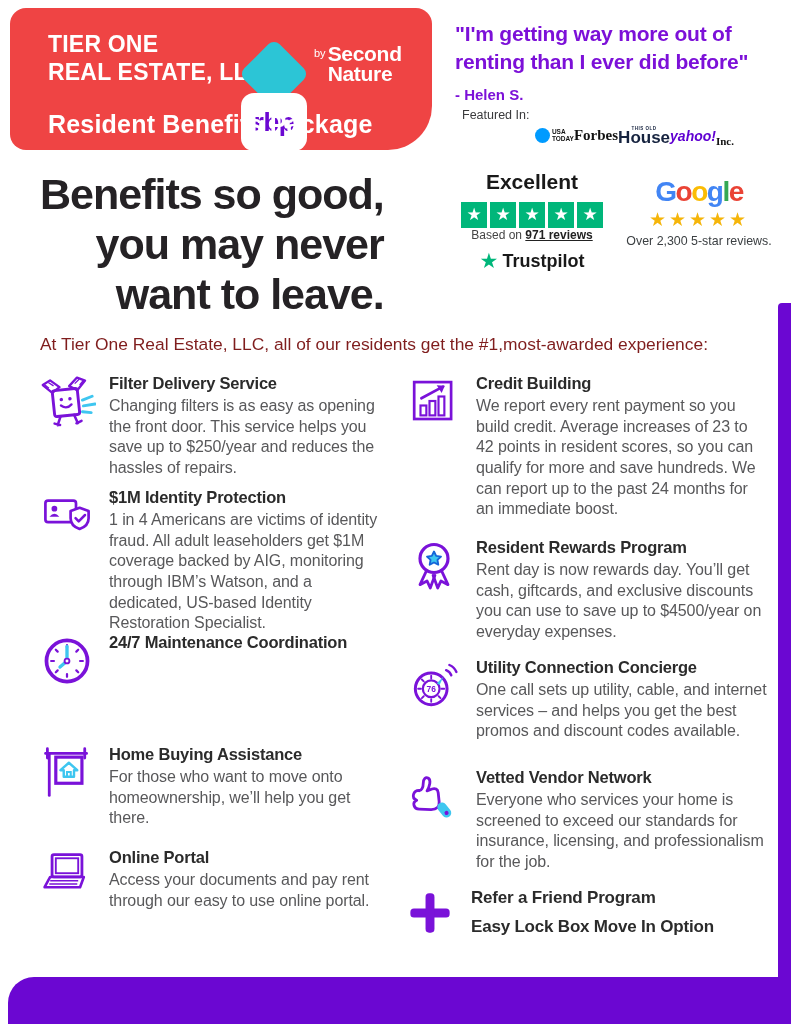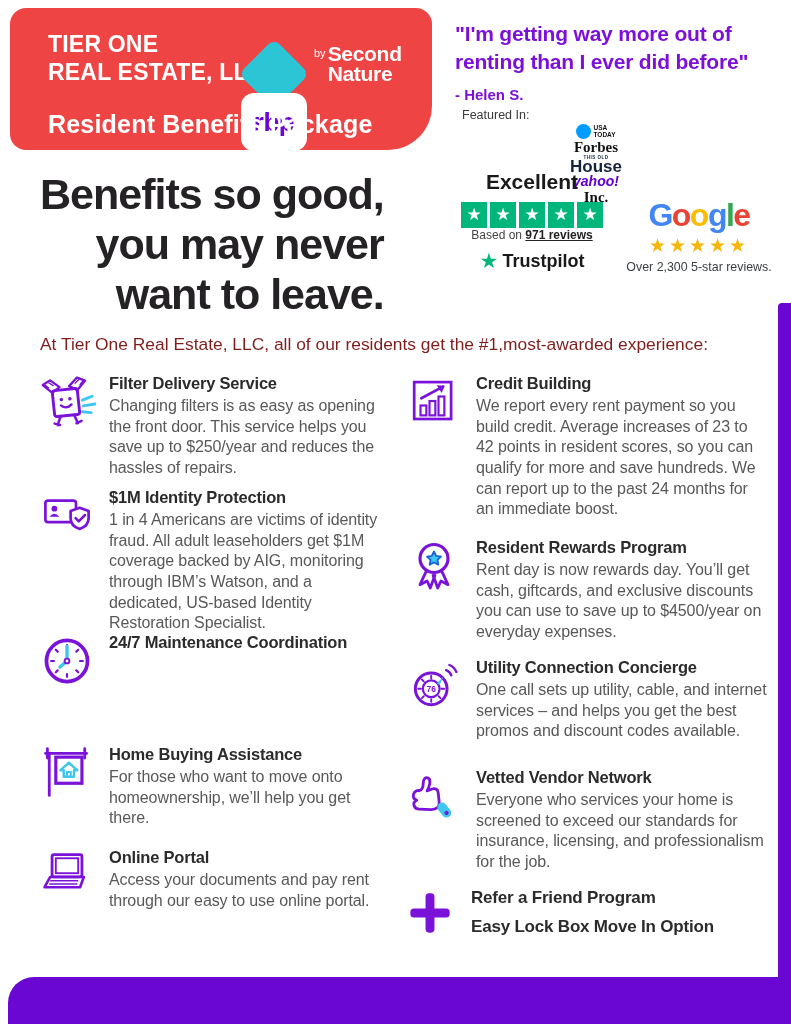--- a/index.html
+++ b/index.html
@@ -23,45 +23,45 @@
   .sn-name{display:flex;flex-direction:column;font-size:21px;font-weight:600;line-height:.93;letter-spacing:-.3px;}
 
   
   .quote{position:absolute;left:455px;top:20px;color:#7c10d8;font-size:21px;font-weight:700;
          line-height:1.33;letter-spacing:-.2px;}
   .attrib{position:absolute;left:455px;top:86px;color:#7c10d8;font-size:15px;font-weight:700;}
 
   
   .featured-label{position:absolute;left:462px;top:108px;font-size:12.5px;color:#3a3a3c;}
   .logo-row{position:absolute;left:458px;top:124px;width:276px;display:flex;align-items:center;
-            justify-content:flex-end;flex-direction:column;}
+            justify-content:flex-end;}
   .usatoday{display:flex;align-items:center;gap:2px;}
   .usatoday .dot{width:15px;height:15px;border-radius:50%;background:#009bff;}
   .usatoday .txt{display:flex;flex-direction:column;font-size:6.5px;font-weight:800;color:#111;line-height:1.05;}
   .forbes{font-family:"Liberation Serif",serif;font-size:15px;font-weight:700;color:#121212;}
   .house{display:flex;flex-direction:column;align-items:center;color:#16233f;line-height:.8;}
   .house .top{font-size:4.5px;font-weight:700;letter-spacing:.5px;}
   .house .main{font-size:17px;font-weight:700;}
   .yahoo{font-size:14px;font-weight:800;color:#6001d2;font-style:italic;}
-  .inc{font-family:"Liberation Serif",serif;font-size:15px;font-weight:800;color:#121212;}
+  .inc{font-family:"Liberation Serif",serif;font-size:11px;font-weight:800;color:#121212;margin-top:11px;}
 
   
   .tp{position:absolute;left:448px;top:170px;width:168px;text-align:center;}
   .tp-excellent{font-size:21px;font-weight:600;color:#191919;}
   .tp-stars{margin-top:8px;display:flex;gap:3px;justify-content:center;}
   .tp-star{width:26px;height:26px;background:#00b67a;color:#fff;font-size:17px;line-height:26px;text-align:center;}
   .tp-based{margin-top:0;font-size:12px;color:#444;}
   .tp-based b{text-decoration:underline;color:#222;}
   .tp-brand{margin-top:7px;font-size:18px;font-weight:700;color:#191919;display:flex;align-items:center;
             justify-content:center;gap:4px;}
   .tp-brand .g-star{color:#00b67a;font-size:21px;font-weight:400;}
 
   
   .gg{position:absolute;left:608px;top:176px;width:182px;text-align:center;}
-  .gg-word{font-size:32px;font-weight:600;letter-spacing:-1.5px;margin-top:21px;}
+  .gg-word{font-size:28px;font-weight:600;letter-spacing:-1.5px;}
   .gg-word .c0{color:#4285F4}.gg-word .c1{color:#EA4335}.gg-word .c2{color:#FBBC05}
   .gg-word .c3{color:#4285F4}.gg-word .c4{color:#34A853}.gg-word .c5{color:#EA4335}
   .gg-stars{margin-top:0px;color:#f5b50a;font-size:19px;letter-spacing:3px;}
   .gg-cap{margin-top:3px;font-size:12.4px;color:#3c4043;}
 
   
   .headline{position:absolute;left:40px;top:170px;font-size:43px;font-weight:800;color:#252225;
             line-height:1.16;letter-spacing:-1px;text-align:right;}
   .intro{position:absolute;left:40px;top:334px;width:720px;font-size:17.4px;color:#7f1d1d;font-weight:500;}
 

